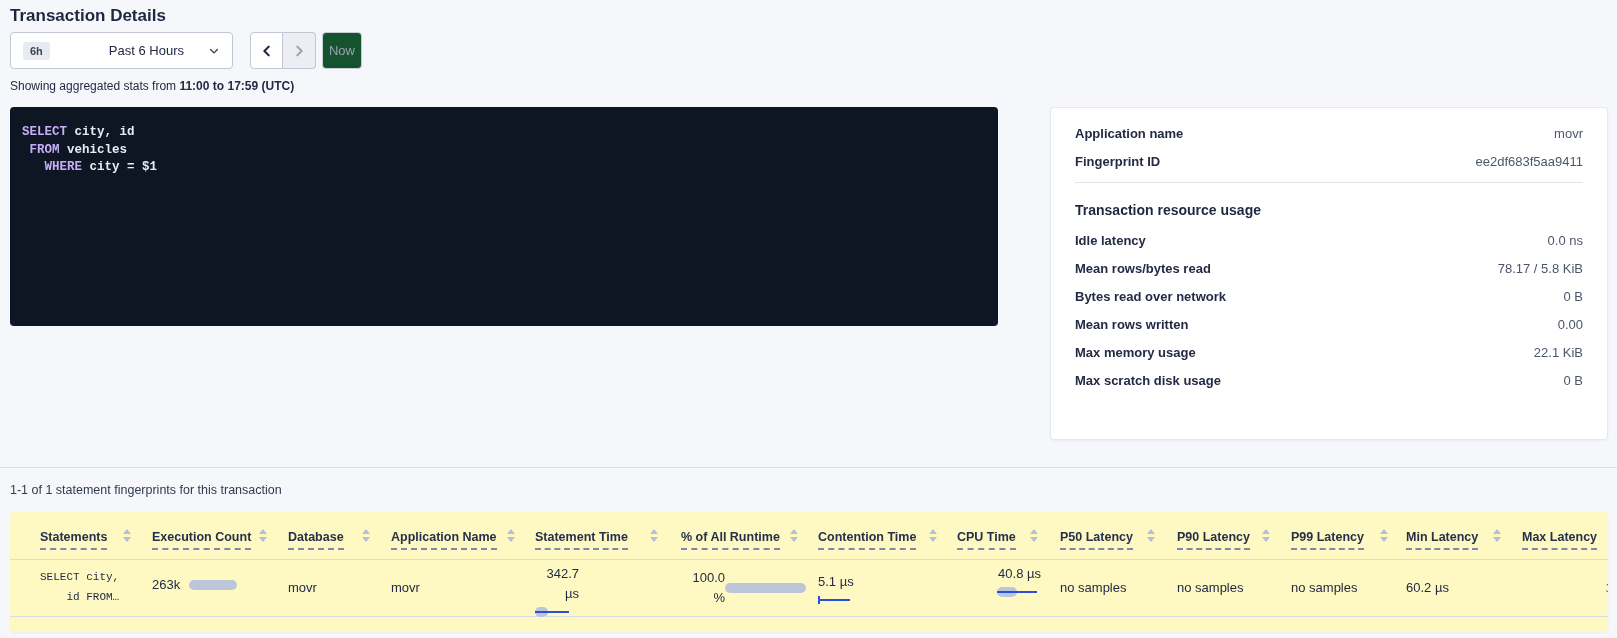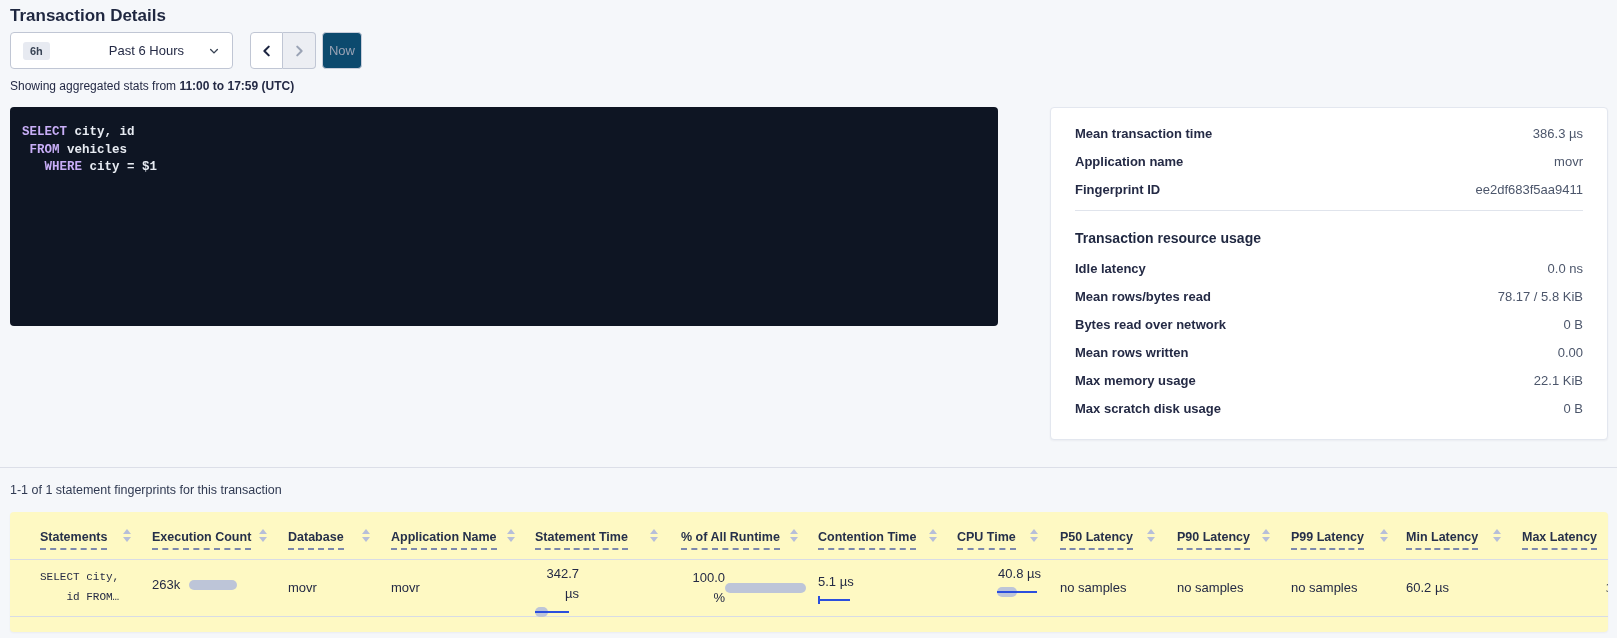--- a/index.html
+++ b/index.html
@@ -27,21 +27,21 @@
 
   .nav-group { position:absolute; left:250px; top:32px; height:37px; display:flex; }
   .nav-btn {
     width:33px; height:37px; border:1px solid #c0c6d4; background:#fff;
     display:flex; align-items:center; justify-content:center; cursor:pointer;
   }
   .nav-btn.prev { border-radius:4px 0 0 4px; }
   .nav-btn.next { border-radius:0 4px 4px 0; border-left:none; background:#eceef3; cursor:default; }
   .now-btn {
     position:absolute; left:322px; top:32px; width:40px; height:37px;
-    background:#0c4a6e; border:1px solid #c8cdda; border-radius:4px;
+    background:#14532d; border:1px solid #c8cdda; border-radius:4px;
     font-size:13px; color:#9aa3b5; display:flex; align-items:center; justify-content:center; cursor:default;
   }
   .stats-line { position:absolute; left:10px; top:79px; font-size:12px; color:#242a45; }
   .stats-line .bold { font-weight:700; }
 
   
   .sql-card {
     position:absolute; left:10px; top:107px; width:988px; height:219px;
     background:#0e1523; border-radius:4px; padding:17px 12px;
   }
@@ -139,24 +139,20 @@
 
   <div class="sql-card">
     <div>
         <div class="sql-line"><span class="kw">SELECT</span> city, id</div>
         <div class="sql-line"> <span class="kw">FROM</span> vehicles</div>
         <div class="sql-line">   <span class="kw">WHERE</span> city = $1</div>
       </div>
   </div>
 
   <div class="summary-card">
-    <div class="kv">
-      <span class="kv-label">Mean transaction time</span>
-      <span class="kv-value">386.3 µs</span>
-    </div>
     <div class="kv">
       <span class="kv-label">Application name</span>
       <span class="kv-value">movr</span>
     </div>
     <div class="kv">
       <span class="kv-label">Fingerprint ID</span>
       <span class="kv-value">ee2df683f5aa9411</span>
     </div>
     <hr class="summary-divider">
     <div class="resource-heading">Transaction resource usage</div>

